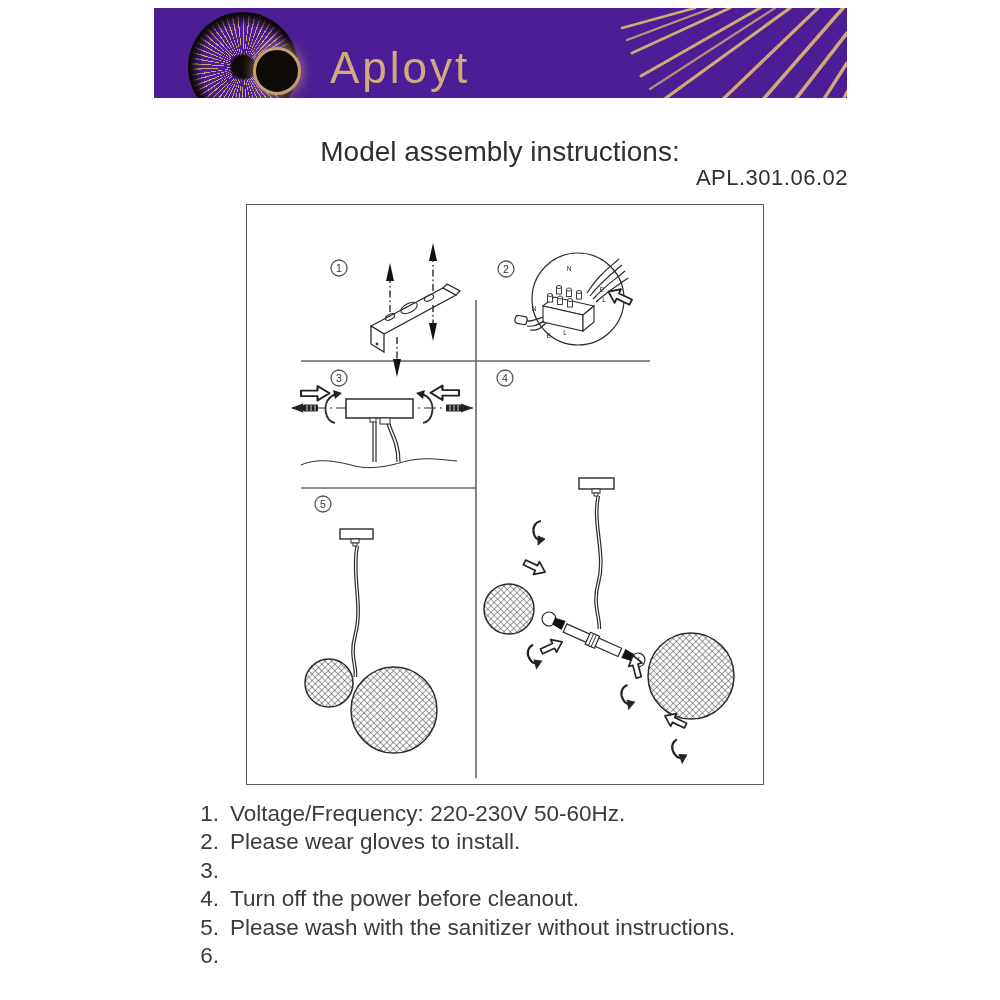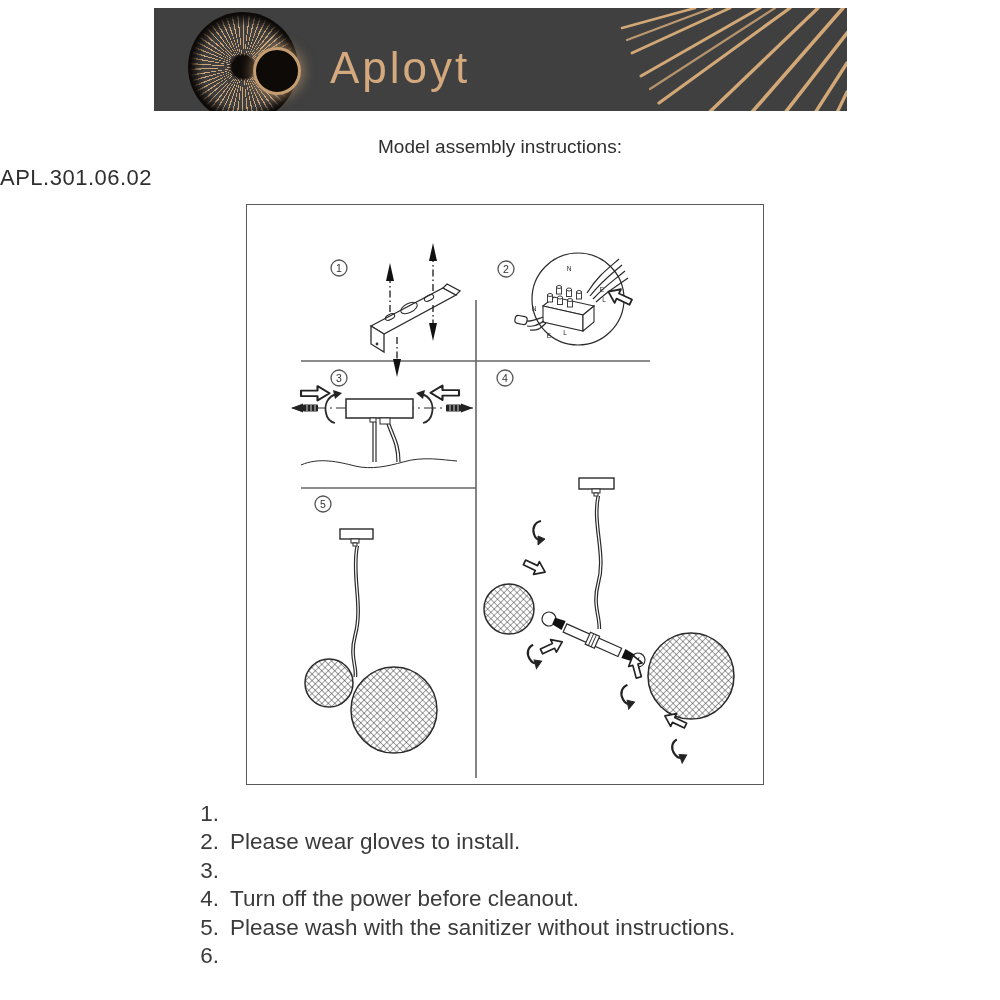--- a/index.html
+++ b/index.html
@@ -2,46 +2,46 @@
 <html><head>
 <meta charset="utf-8">
 <style>
   html,body{margin:0;padding:0;}
   body{
     width:1000px;height:1000px;position:relative;background:#ffffff;
     font-family:"Liberation Sans",sans-serif;overflow:hidden;
   }
   
   .banner{
-    position:absolute;left:154px;top:8px;width:693px;height:103px;
-    background:#404040;overflow:hidden;
+    position:absolute;left:154px;top:8px;width:693px;height:90px;
+    background:#4c1d95;overflow:hidden;
   }
   .sun{
     position:absolute;left:34px;top:4px;width:110px;height:110px;border-radius:50%;
     background:
       radial-gradient(circle closest-side, #0d0a08 0 20%, rgba(13,10,8,0) 26% 74%, #0d0a08 96%),
       repeating-conic-gradient(#cfa577 0deg 1.6deg, rgba(13,10,8,0) 1.6deg 6.2deg);
   }
   .sun-ring{
     position:absolute;left:65px;top:35px;width:42px;height:42px;border-radius:50%;
     border:3px solid #c59d70;background:#0d0a08;
     box-shadow:0 0 12px 3px rgba(207,165,119,.5);
   }
   .brand{
     position:absolute;left:176px;top:0;height:119px;display:flex;align-items:center;
     color:#d4a97d;font-size:44px;letter-spacing:3px;font-weight:400;
   }
   .rays{position:absolute;right:0;top:0;}
   
   .title1{
     position:absolute;left:0;top:136px;width:1000px;text-align:center;
-    font-size:19px;color:#2f2f2f;
+    font-size:28px;color:#2f2f2f;
   }
   .title2{
-    position:absolute;left:0;top:165px;width:848px;text-align:left;
+    position:absolute;left:0;top:165px;width:848px;text-align:right;
     font-size:22px;color:#2f2f2f;letter-spacing:0.5px;
   }
   
   .diagram-box{
     position:absolute;left:246px;top:204px;width:518px;height:581px;
     border:1.5px solid #5a5a5a;box-sizing:border-box;background:#fff;
   }
   
   .instructions{
     position:absolute;left:193px;top:800px;width:760px;
@@ -272,20 +272,21 @@
     <path d="M111.5,341 C105.5,370 117.5,400 109.5,430 C103.5,452 111.5,462 109.5,472" stroke-width="1.2"></path>
     <circle cx="82" cy="478" r="24" fill="url(#mesh)" stroke-width="1.5"></circle>
     <circle cx="147" cy="505" r="43" fill="url(#mesh)" stroke-width="1.5"></circle>
   </g>
 </svg>
 </div>
 
 <div class="instructions">
   <div class="row">
     <span class="num">1.</span>
+    <span>Voltage/Frequency: 220-230V 50-60Hz.</span>
   </div>
   <div class="row">
     <span class="num">2.</span>
     <span>Please wear gloves to install.</span>
   </div>
   <div class="row">
     <span class="num">3.</span>
   </div>
   <div class="row">
     <span class="num">4.</span>

